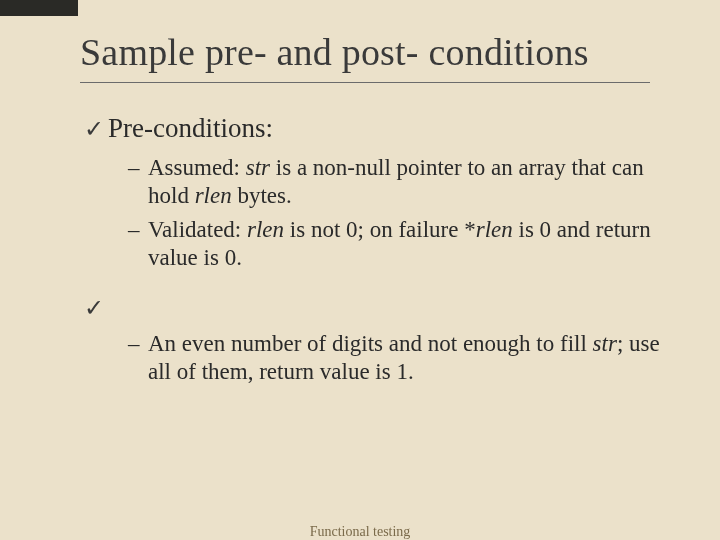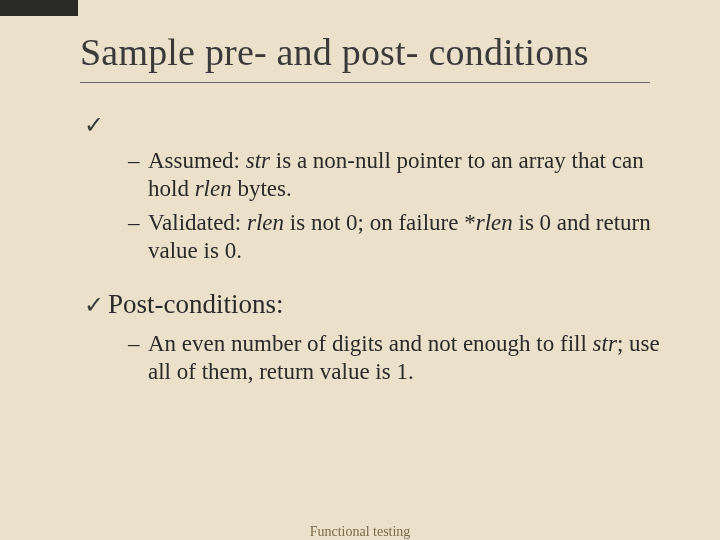--- a/index.html
+++ b/index.html
@@ -91,35 +91,35 @@
 <body>
 
 <div class="topbar"></div>
 
 <div class="slide">
   <h1 class="title">Sample pre- and post- conditions</h1>
   <hr class="rule">
 
   <div class="level1">
     <span class="check">✓</span>
+    <span class="l1text">Pre-conditions:</span>
   </div>
   <div class="sublist">
     <div class="subitem">
       <span class="dash">–</span>
       <span class="subtext">Assumed: <i>str</i> is a non-null pointer to an array that can hold <i>rlen</i> bytes.</span>
     </div>
     <div class="subitem">
       <span class="dash">–</span>
       <span class="subtext">Validated: <i>rlen</i> is not 0; on failure *<i>rlen</i> is 0 and return value is 0.</span>
     </div>
   </div>
 
   <div class="level1 second">
     <span class="check">✓</span>
-    <span class="l1text">Post-conditions:</span>
   </div>
   <div class="sublist">
     <div class="subitem">
       <span class="dash">–</span>
       <span class="subtext">An even number of digits and not enough to fill <i>str</i>; use all of them, return value is 1.</span>
     </div>
   </div>
 </div>
 
 <div class="footer">

